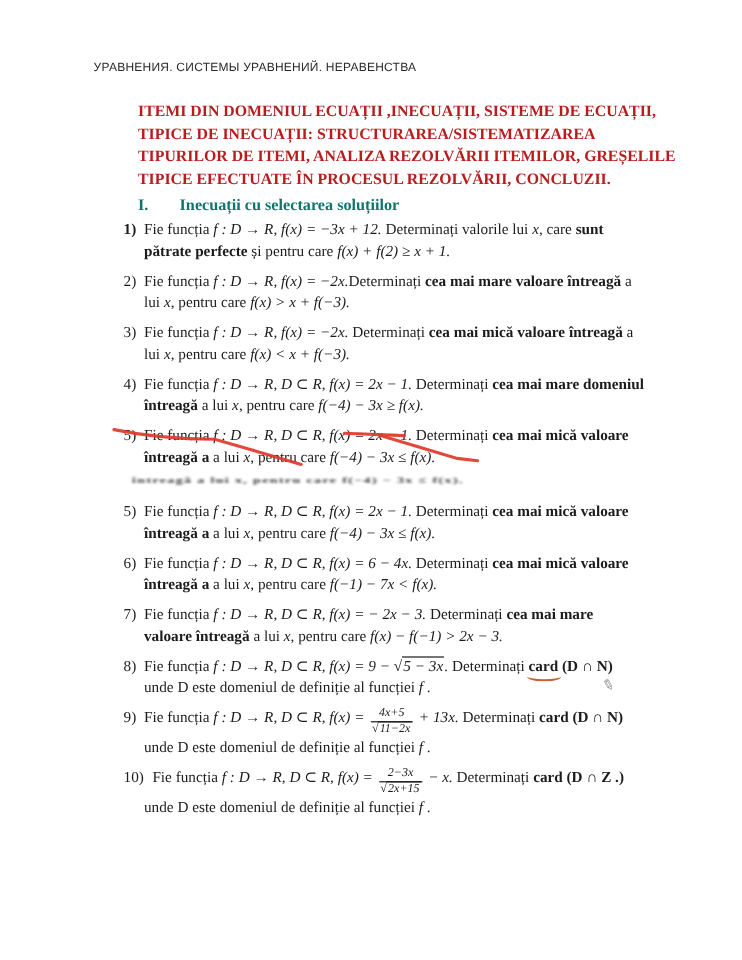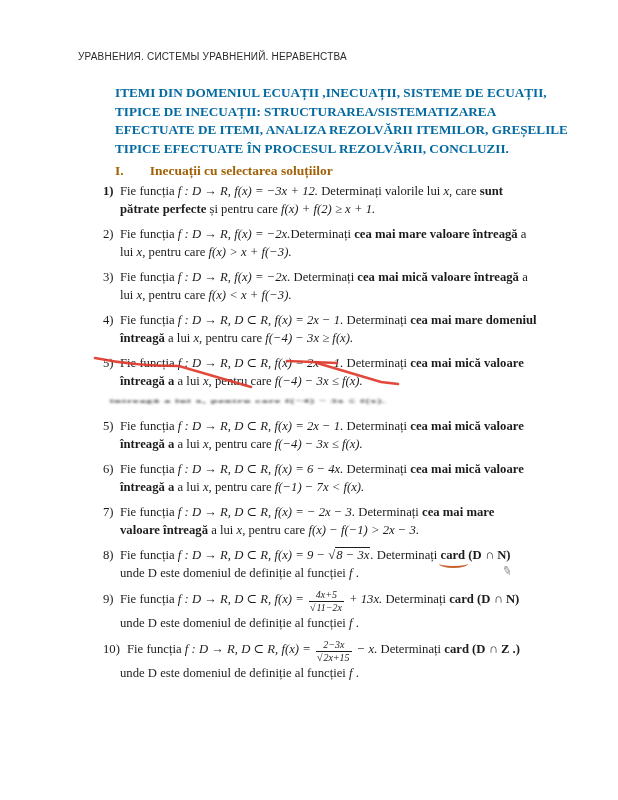--- a/index.html
+++ b/index.html
@@ -54,28 +54,28 @@
     margin:1px 0 8px 7px;font-weight:bold;font-size:11.5px;color:#3a3a3a;
     filter:blur(1.4px);transform:scaleY(.62);transform-origin:top left;
     letter-spacing:1.2px;white-space:nowrap;
   }
 </style>
 </head>
 <body>
 
 <div class="header">УРАВНЕНИЯ. СИСТЕМЫ УРАВНЕНИЙ. НЕРАВЕНСТВА</div>
 
-<div class="title" style="color: #0369a1;">
+<div class="title" style="color: #b91c1c;">
   <div>ITEMI DIN DOMENIUL ECUAȚII ,INECUAȚII, SISTEME DE ECUAȚII,</div>
   <div>TIPICE DE INECUAȚII: STRUCTURAREA/SISTEMATIZAREA</div>
-  <div>EFECTUATE DE ITEMI, ANALIZA REZOLVĂRII ITEMILOR, GREȘELILE</div>
+  <div>TIPURILOR DE ITEMI, ANALIZA REZOLVĂRII ITEMILOR, GREȘELILE</div>
   <div>TIPICE EFECTUATE ÎN PROCESUL REZOLVĂRII, CONCLUZII.</div>
 </div>
 
-<div class="section" style="color: #a16207;">
+<div class="section" style="color: #0f766e;">
   <span>I.</span><span class="sl">Inecuații cu selectarea soluțiilor</span>
 </div>
 
 <div class="list">
     <div class="item">
       <div class="line first"><span class="num b">1)</span><span class="t">Fie funcția </span><span class="m">f : D → R, f(x) = −3x + 12.</span><span class="t"> Determinați valorile lui </span><span class="m">x</span><span class="t">, care </span><span class="b">sunt</span></div>
       <div class="line"><span class="b">pătrate perfecte</span><span class="t"> și pentru care </span><span class="m">f(x) + f(2) ≥ x + 1.</span></div>
     </div>
     <div class="item">
       <div class="line first"><span class="num">2)</span><span class="t">Fie funcția </span><span class="m">f : D → R,  f(x) = −2x.</span><span class="t">Determinați </span><span class="b">cea mai mare valoare întreagă</span><span class="t"> a</span></div>
@@ -105,21 +105,21 @@
     </div>
     <div class="item">
       <div class="line first"><span class="num">6)</span><span class="t">Fie funcția </span><span class="m">f : D → R, D ⊂ R,  f(x) = 6 − 4x.</span><span class="t"> Determinați </span><span class="b">cea mai mică valoare</span></div>
       <div class="line"><span class="b">întreagă a</span><span class="t"> a lui </span><span class="m">x</span><span class="t">, pentru care   </span><span class="m">f(−1) − 7x &lt; f(x).</span></div>
     </div>
     <div class="item">
       <div class="line first"><span class="num">7)</span><span class="t">Fie funcția </span><span class="m">f : D → R, D ⊂ R,  f(x) = − 2x − 3.</span><span class="t"> Determinați </span><span class="b">cea mai mare</span></div>
       <div class="line"><span class="b">valoare întreagă</span><span class="t"> a lui </span><span class="m">x</span><span class="t">, pentru care </span><span class="m">f(x) − f(−1) &gt; 2x − 3.</span></div>
     </div>
     <div class="item">
-      <div class="line first"><span class="num">8)</span><span class="t">Fie funcția </span><span class="m">f : D → R, D ⊂ R,  f(x) = 9 − </span><span class="m sq"><span class="rad">√</span><span class="vinc">8 − 3x</span></span><span class="m">.</span><span class="t">  Determinați </span><span class="b cardu">card</span><span class="b"> (D ∩ N)</span></div>
+      <div class="line first"><span class="num">8)</span><span class="t">Fie funcția </span><span class="m">f : D → R, D ⊂ R,  f(x) = 9 − </span><span class="m sq"><span class="rad">√</span><span class="vinc">5 − 3x</span></span><span class="m">.</span><span class="t">  Determinați </span><span class="b cardu">card</span><span class="b"> (D ∩ N)</span></div>
       <div class="line"><span class="t">unde D este  domeniul de definiție al funcției </span><span class="m">f</span><span class="t"> .</span></div>
       <span class="pencil">✎</span>
     </div>
     <div class="item">
       <div class="line first"><span class="num">9)</span><span class="t">Fie funcția </span><span class="m">f : D → R, D ⊂ R,  f(x) = </span><span class="frac"><span class="fnum">4x+5</span><span class="fden"><span class="rad">√</span><span class="vinc">11−2x</span></span></span><span class="m"> + 13x.</span><span class="t"> Determinați </span><span class="b">card (D ∩ N)</span></div>
       <div class="line"><span class="t">unde D este  domeniul de definiție al funcției </span><span class="m">f</span><span class="t"> .</span></div>
     </div>
     <div class="item">
       <div class="line first"><span class="num wide">10)</span><span class="t">Fie funcția </span><span class="m">f : D → R, D ⊂ R,  f(x) = </span><span class="frac"><span class="fnum">2−3x</span><span class="fden"><span class="rad">√</span><span class="vinc">2x+15</span></span></span><span class="m"> − x.</span><span class="t"> Determinați </span><span class="b">card (D ∩ Z .)</span></div>
       <div class="line"><span class="t">unde D este  domeniul de definiție al funcției </span><span class="m">f</span><span class="t"> .</span></div>

